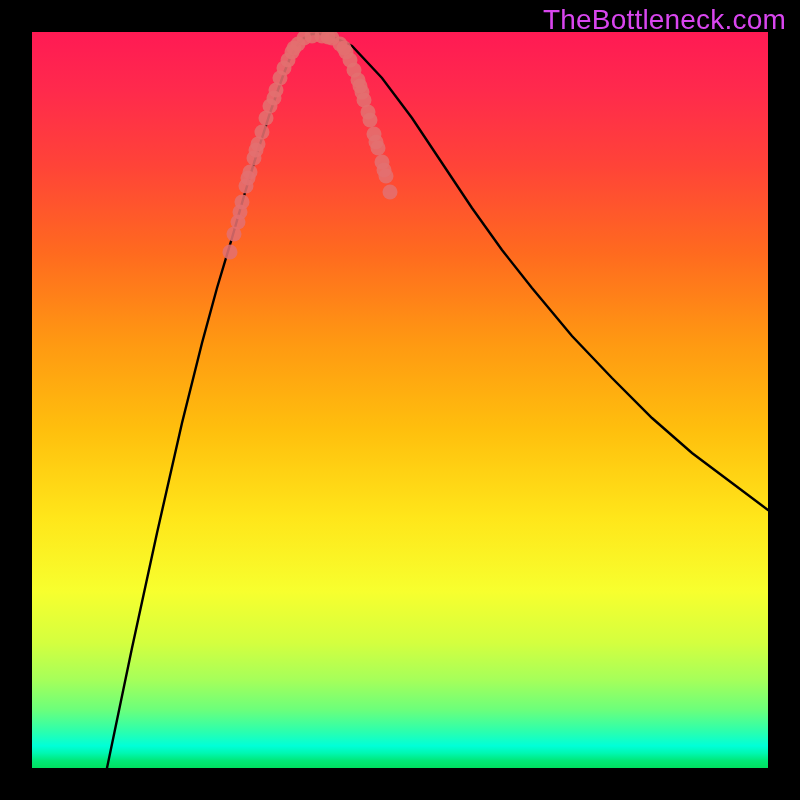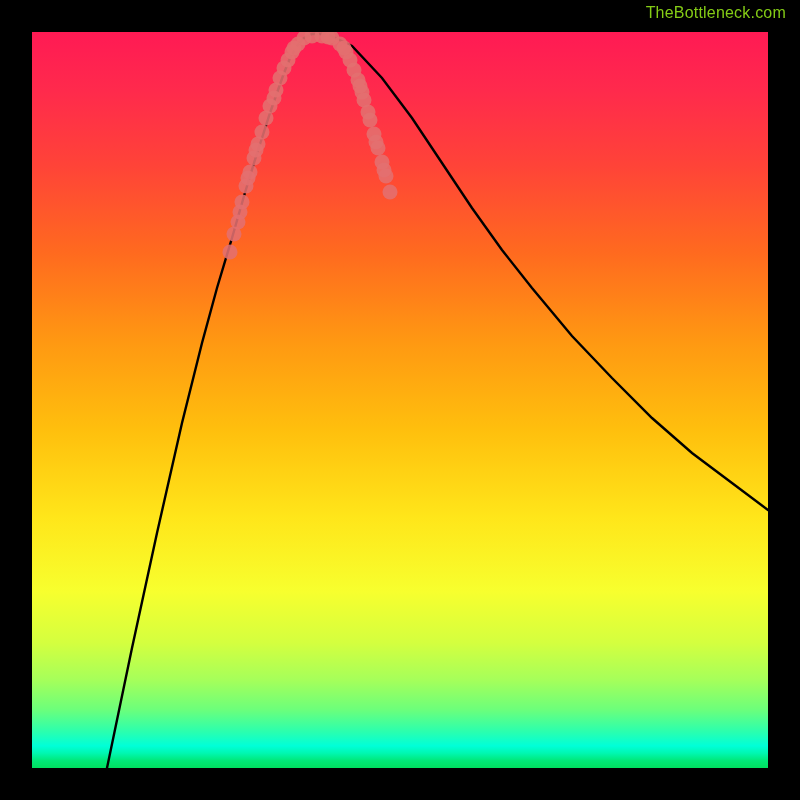--- a/index.html
+++ b/index.html
@@ -50,22 +50,22 @@
       #00ffd8 97%,
       #00f7b0 98%,
       #00e878 99%,
       #00df5f 100%
     );
   }
   .watermark {
     position: absolute;
     top: 4px;
     right: 14px;
-    color: #84cc16;
-    font-size: 16px;
+    color: #d946ef;
+    font-size: 28px;
     font-weight: 400;
     letter-spacing: 0.2px;
     user-select: none;
   }
   svg { display: block; }
 </style>
 </head>
 <body>
 
 <div class="frame">

